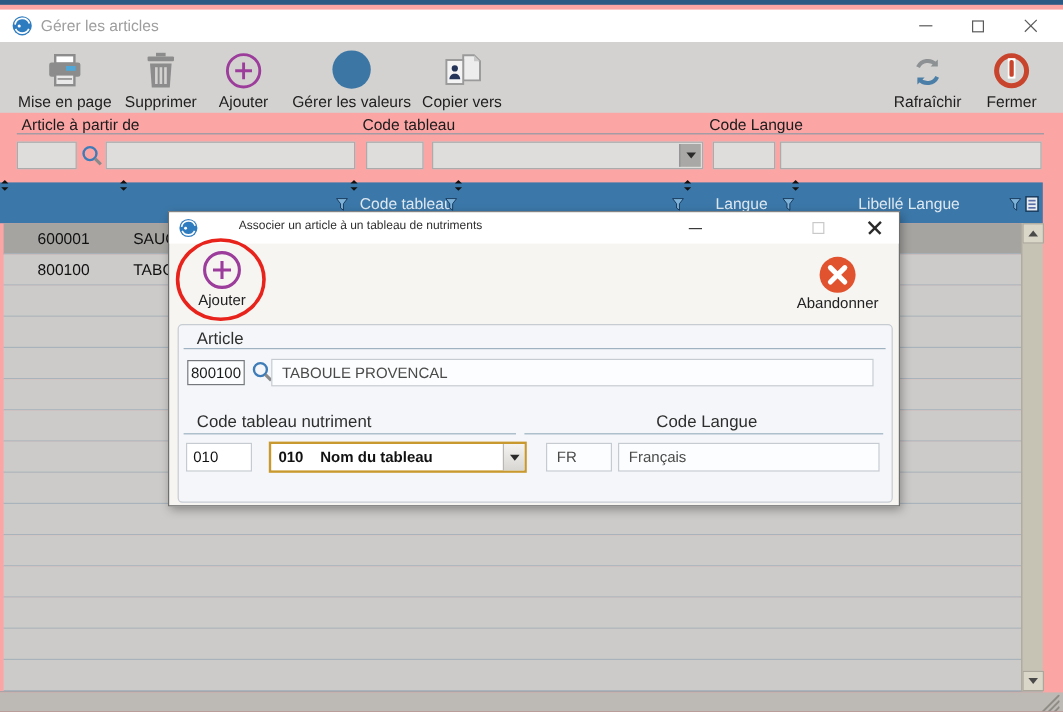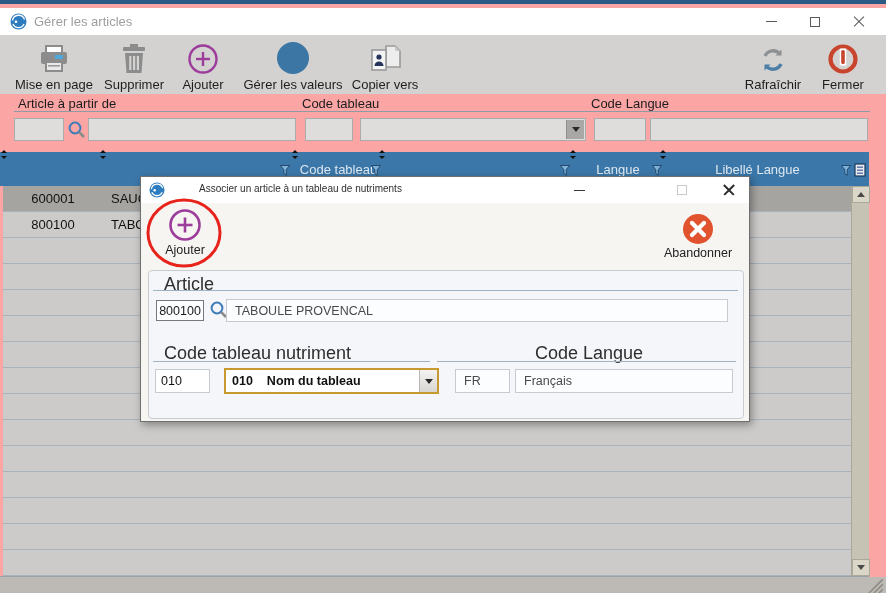--- a/index.html
+++ b/index.html
@@ -67,21 +67,21 @@
   .glyph-min2 { width:11px; height:0; border-top:1.5px solid #3A3A3A; }
   .glyph-max2 { width:10px; height:10px; border:1px solid #C9C9C9; }
   .glyph-close2 { position:relative; width:12px; height:12px; }
   .glyph-close2:before,.glyph-close2:after { content:""; position:absolute; left:-1px; top:5px; width:14px; height:1.5px; background:#2A2A2A; }
   .glyph-close2:before { transform:rotate(45deg);} .glyph-close2:after { transform:rotate(-45deg);}
   .dlg-btn { position:absolute; display:flex; flex-direction:column; align-items:center; }
   .dlg-btn-label { font-size:12.5px; color:#222; margin-top:1px; }
   .btn-ajouter { left:12px; top:31px; width:64px; }
   .btn-abandonner { left:512px; top:36px; width:90px; }
   .groupbox { position:absolute; left:7px; top:93px; width:596px; height:149px; background:#F4F6F9; border:1px solid #C7CCD3; border-radius:4px; }
-  .grp-label { position:absolute; font-size:18px; color:#2E2E2E; }
+  .grp-label { position:absolute; font-size:14px; color:#2E2E2E; }
   .grp-line { position:absolute; height:1px; background:#9FB2C2; }
   .dfield { position:absolute; background:#FCFDFE; border:1px solid #C6CBD1; font-size:12.5px; color:#4A4A4A; display:flex; align-items:center; }
   .dfield.dark { border:1px solid #75797E; justify-content:center; color:#1A1A1A; }
   .dropdown { position:absolute; background:#FFFFFF; border:2px solid #C8992F; display:flex; align-items:center; font-size:12.5px; font-weight:bold; color:#111; }
   .dd-arrow { position:absolute; right:0; top:0; bottom:0; width:18px; background:linear-gradient(#F4F3F1,#D8D6D2); border-left:1px solid #B9B7B3; display:flex; align-items:center; justify-content:center; }
   .annotation { position:absolute; left:0; top:0; width:886px; height:593px; pointer-events:none; z-index:9; }
 </style>
 </head>
 <body>
 

